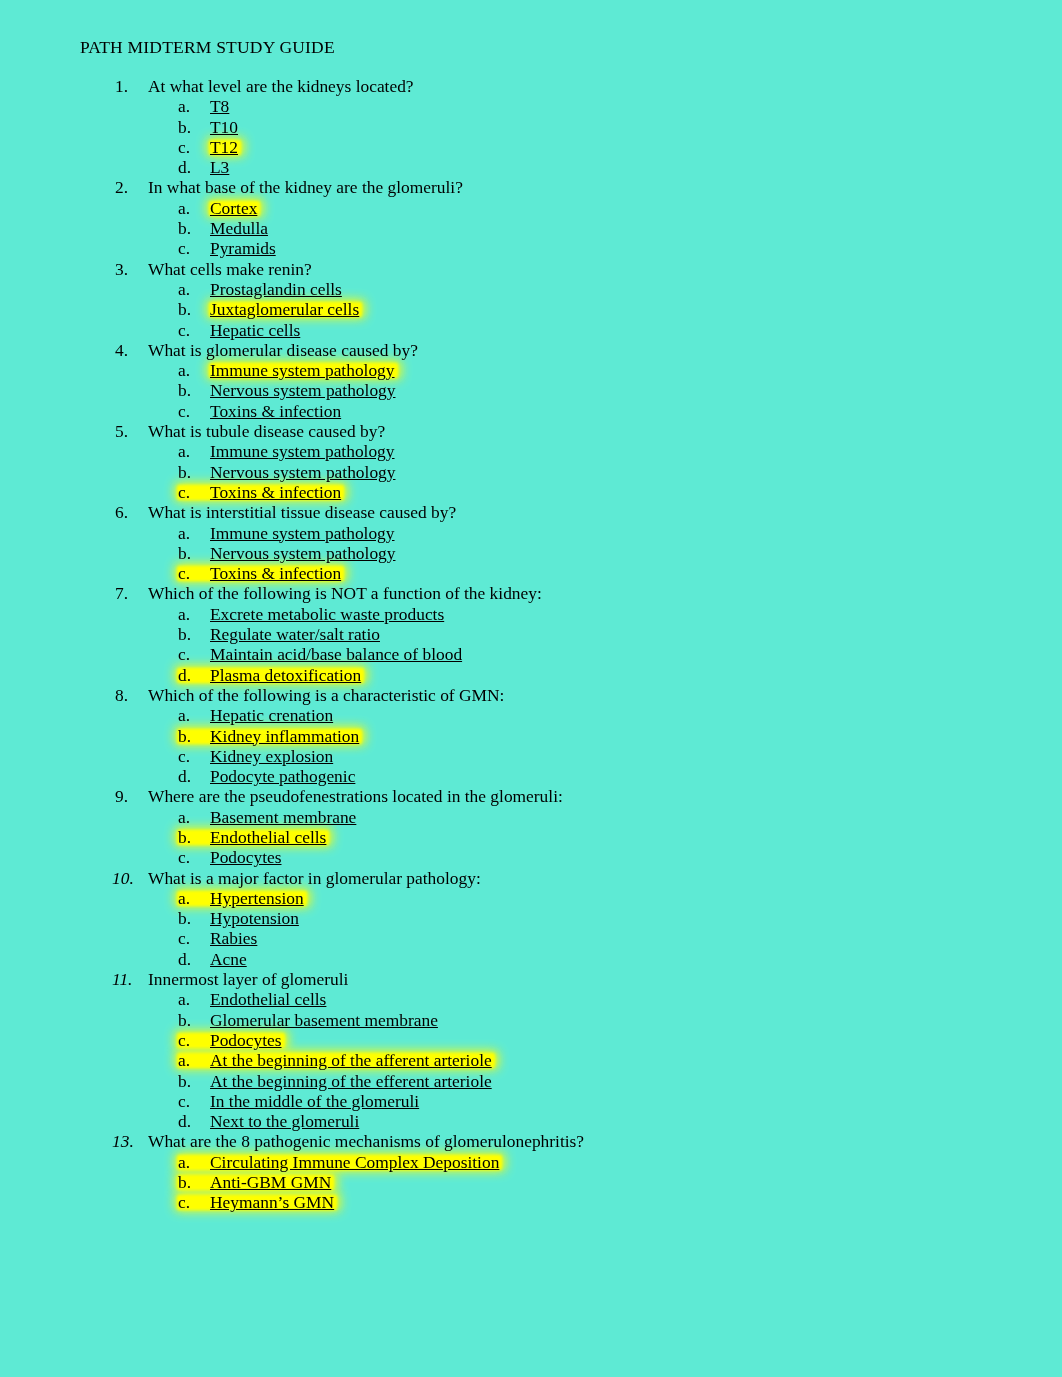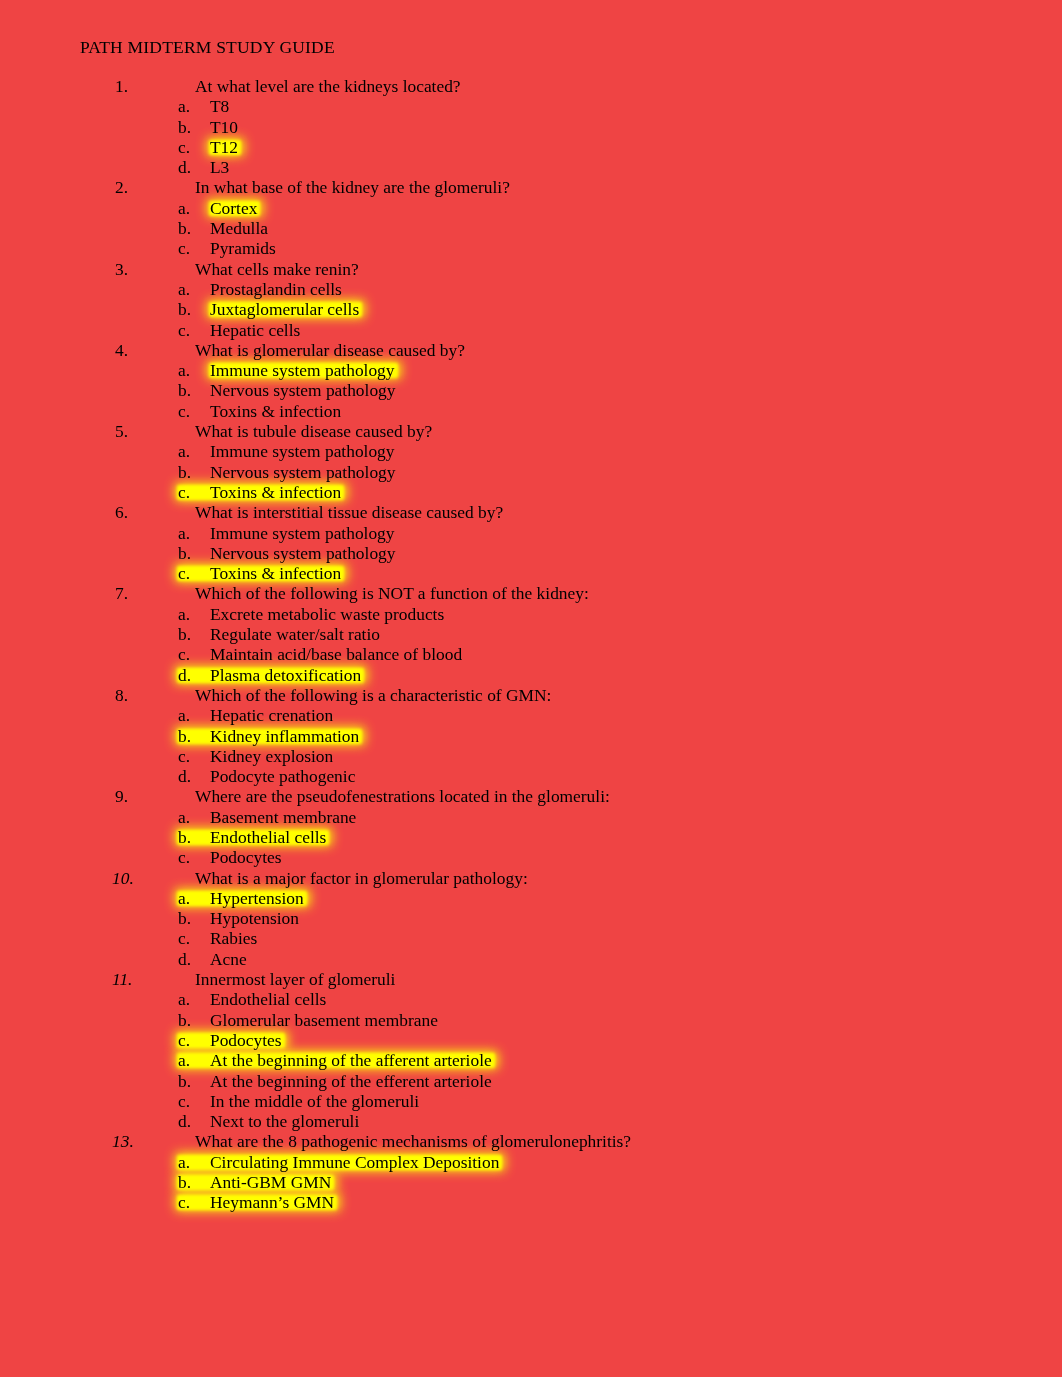--- a/index.html
+++ b/index.html
@@ -15,21 +15,21 @@
     overflow: hidden;
     font-family: "Liberation Serif", "DejaVu Serif", serif;
     color: #000000;
     -webkit-font-smoothing: antialiased;
   }
 
   #page {
     position: relative;
     width: 1062px;
     height: 1377px;
-    background: #ef4444;
+    background: #5eead4;
   }
 
   
   #doc-title {
     position: absolute;
     left: 80px;
     top: 37px;
     font-size: 17.5px;
     letter-spacing: 0.2px;
     line-height: 20.3px;
@@ -67,36 +67,36 @@
     text-align: left;
   }
   .q-num.wide {
     left: 112px;
     font-style: italic;
   }
   .q-text {
     position: absolute;
     left: 148px;
     top: 0;
-    margin-left: 47px;
   }
 
   
   .opt-line {
     font-size: 17.4px;
   }
   .opt-letter {
     position: absolute;
     left: 178px;
     top: 0;
   }
   .opt-text {
     position: absolute;
     left: 210px;
     top: 0;
+    text-decoration: underline;
   }
 
   
   .hl {
     position: absolute;
     top: 1px;
     height: 18px;
     border-radius: 3px;
     background: #fdfd06;
     filter: blur(5.5px);

